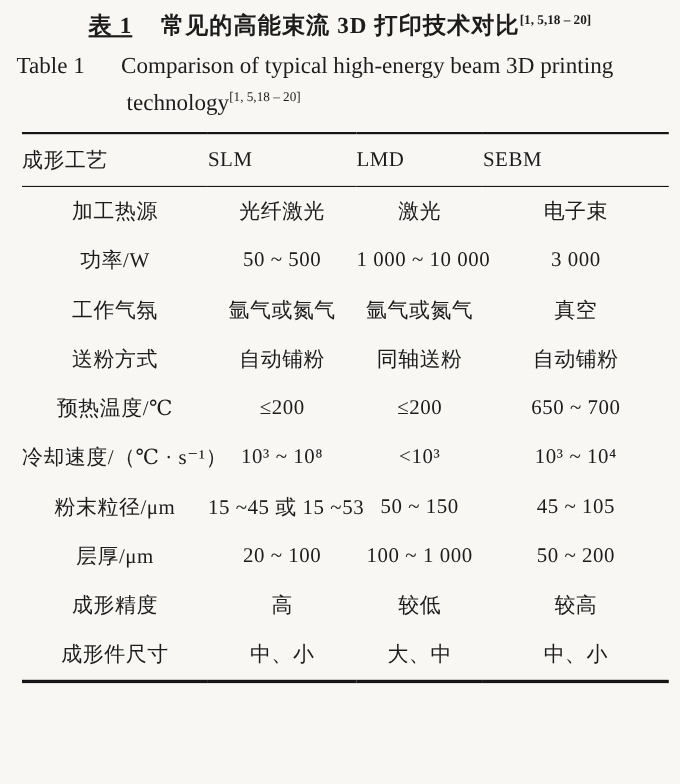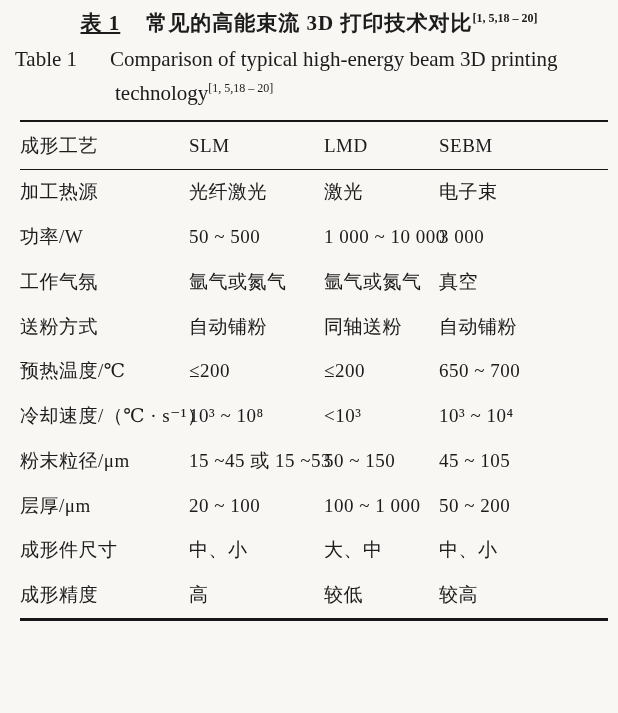--- a/index.html
+++ b/index.html
@@ -83,20 +83,21 @@
     white-space: nowrap;
     overflow: visible;
     letter-spacing: 0.5px;
   }
   table.cmp thead th {
     height: 47px;
     border-bottom: 1.5px solid #161616;
   }
   table.cmp tbody td {
     height: 44.75px;
+    text-align: center;
   }
   td.shift-right {
     padding-left: 62px;
   }
 </style>
 </head>
 <body>
 
 <div class="caption-zh">
   <span class="zh-label">表 1</span><span>常见的高能束流 3D 打印技术对比</span><span class="cite-sup">[1, 5,18 – 20]</span>
@@ -168,25 +169,25 @@
       <td>50 ~ 150</td>
       <td>45 ~ 105</td>
     </tr>
     <tr>
       <td>层厚/μm</td>
       <td>20 ~ 100</td>
       <td>100 ~ 1 000</td>
       <td>50 ~ 200</td>
     </tr>
     <tr>
+      <td>成形精度</td>
+      <td>高</td>
+      <td>较低</td>
+      <td>较高</td>
+    </tr>
+    <tr>
       <td>成形件尺寸</td>
       <td>中、小</td>
       <td>大、中</td>
       <td>中、小</td>
     </tr>
-    <tr>
-      <td>成形精度</td>
-      <td>高</td>
-      <td>较低</td>
-      <td>较高</td>
-    </tr>
   </tbody>
 </table>
 
 </body></html>

